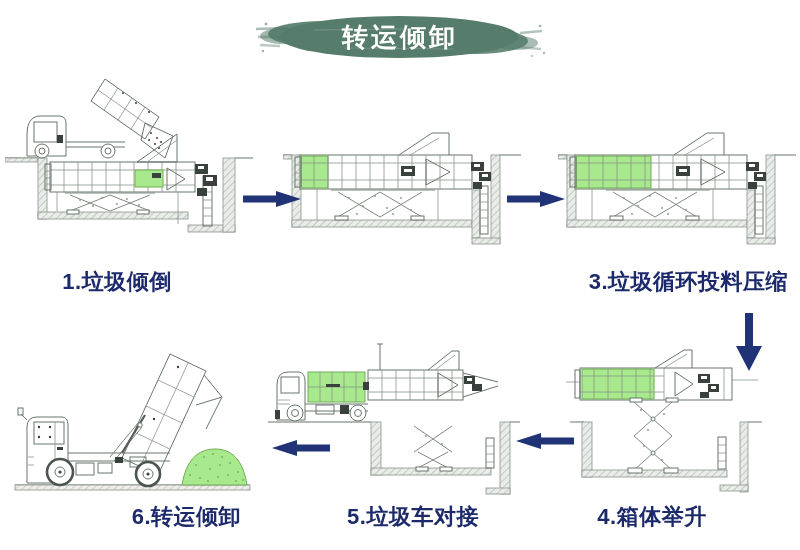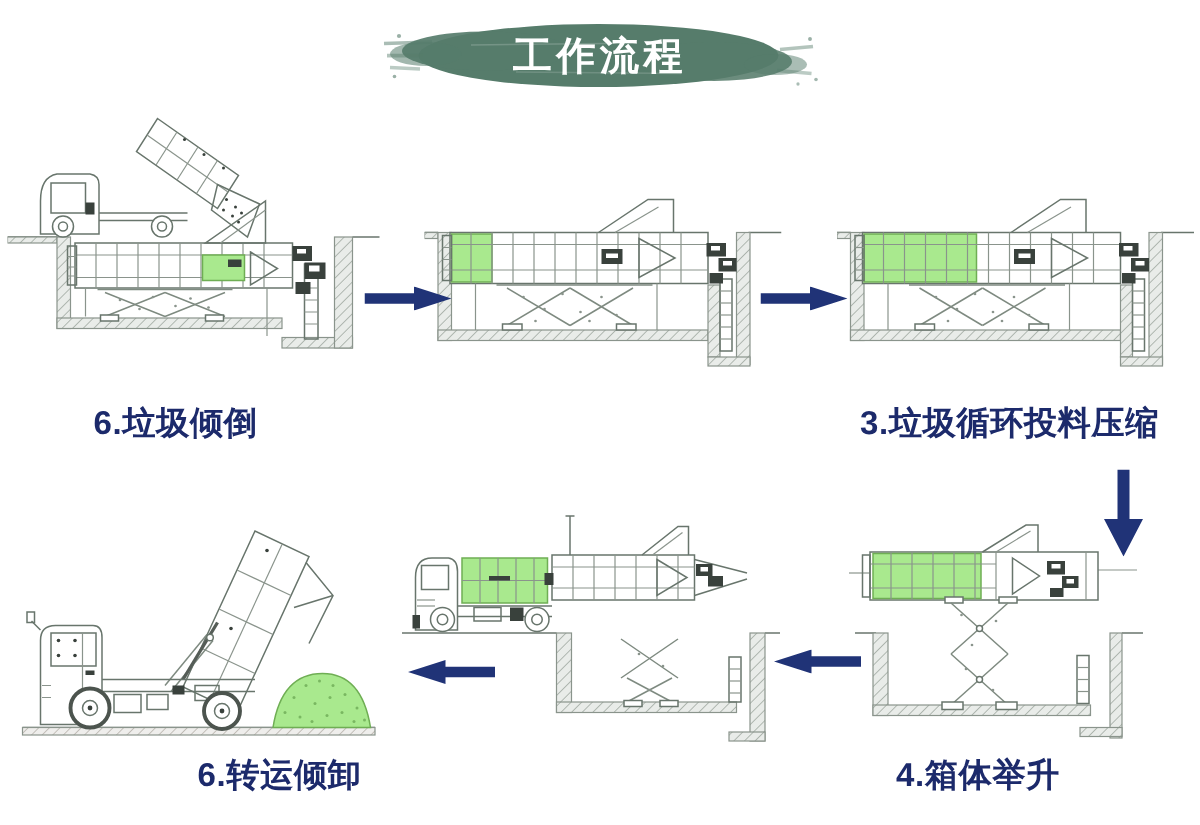--- a/index.html
+++ b/index.html
@@ -56,21 +56,21 @@
       <line class="streak" x1="266" y1="27" x2="288" y2="25" opacity="0.45"></line>
       <line class="streak" x1="264" y1="41" x2="287" y2="43" opacity="0.4"></line>
       <circle class="brush" cx="12" cy="18" r="1.4" opacity="0.6"></circle>
       <circle class="brush" cx="9" cy="45" r="1.2" opacity="0.6"></circle>
       <circle class="brush" cx="286" cy="20" r="1.3" opacity="0.6"></circle>
       <circle class="brush" cx="290" cy="47" r="1.2" opacity="0.55"></circle>
       <circle class="brush" cx="278" cy="50" r="1.1" opacity="0.5"></circle>
       <line x1="60" y1="24" x2="150" y2="23" stroke="#ffffff" stroke-width="1" opacity="0.18"></line>
       <line x1="90" y1="42" x2="200" y2="43" stroke="#ffffff" stroke-width="1" opacity="0.15"></line>
     </svg>
-    <div class="banner-text">工作流程</div>
+    <div class="banner-text">转运倾卸</div>
   </div>
 
   <svg class="abs" style="left:5px;top:78px;" width="250" height="186" viewBox="0 0 250 186">
     <defs>
       <pattern id="h1" width="5" height="5" patternUnits="userSpaceOnUse" patternTransform="rotate(45)">
         <rect width="5" height="5" fill="#e9ece9"></rect>
           <line x1="0" y1="0" x2="0" y2="5" stroke="#a9b2aa" stroke-width="1.2"></line>
       </pattern>
     </defs>
 
@@ -515,18 +515,19 @@
   <svg class="abs" style="left:736px;top:313px;" width="26" height="58" viewBox="0 0 26 58">
     <polygon class="arr" points="9,0 17,0 17,33 26,33 13,58 0,33 9,33"></polygon>
   </svg>
   <svg class="abs" style="left:516px;top:433px;" width="58" height="16" viewBox="0 0 58 16">
     <polygon class="arr" points="58,4.5 25,4.5 25,0 0,8 25,16 25,11.5 58,11.5"></polygon>
   </svg>
   <svg class="abs" style="left:272px;top:440px;" width="58" height="16" viewBox="0 0 58 16">
     <polygon class="arr" points="58,4.5 25,4.5 25,0 0,8 25,16 25,11.5 58,11.5"></polygon>
   </svg>
 
-  <div class="step-label" style="left:2px;top:267px;">6.垃圾倾倒</div>
-  <div class="step-label" style="left:558px;top:267px;">3.垃圾循环投料压缩</div>
+  <div class="step-label" style="left:2px;top:267px;">1.垃圾倾倒</div>
+  <div class="step-label" style="left:558px;top:267px;text-align:right;">3.垃圾循环投料压缩</div>
   <div class="step-label" style="left:537px;top:502px;">4.箱体举升</div>
+  <div class="step-label" style="left:298px;top:502px;">5.垃圾车对接</div>
   <div class="step-label" style="left:11px;top:502px;text-align:right;">6.转运倾卸</div>
 
 </div>
 
 </body></html>

